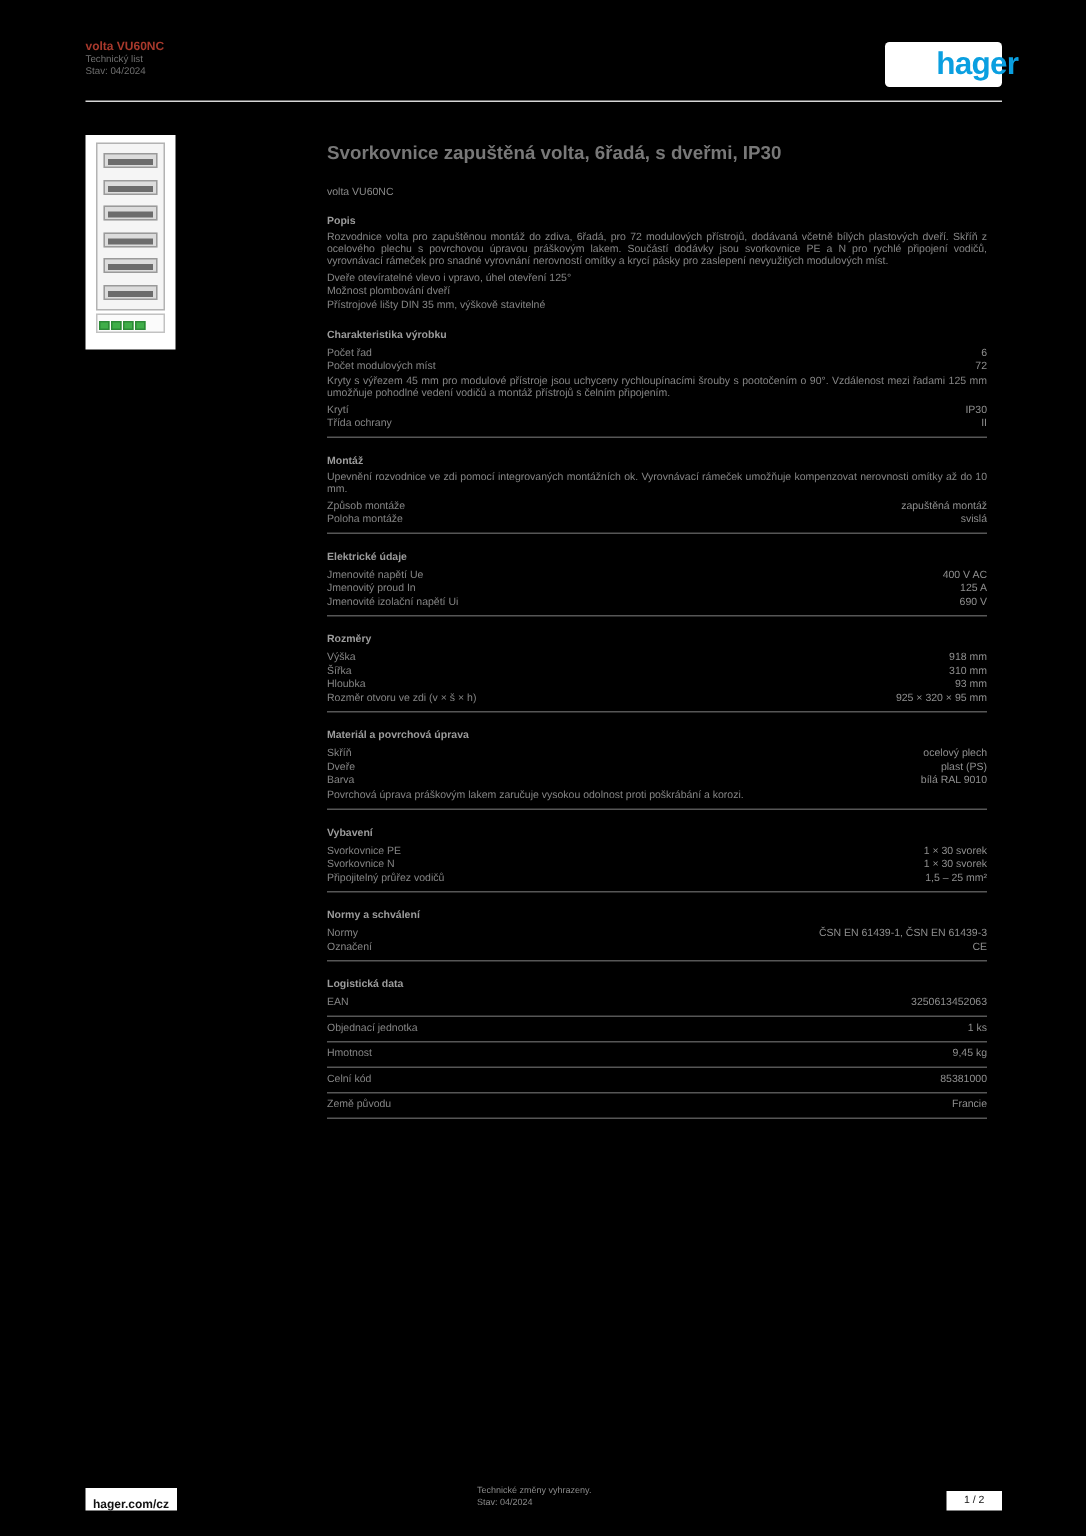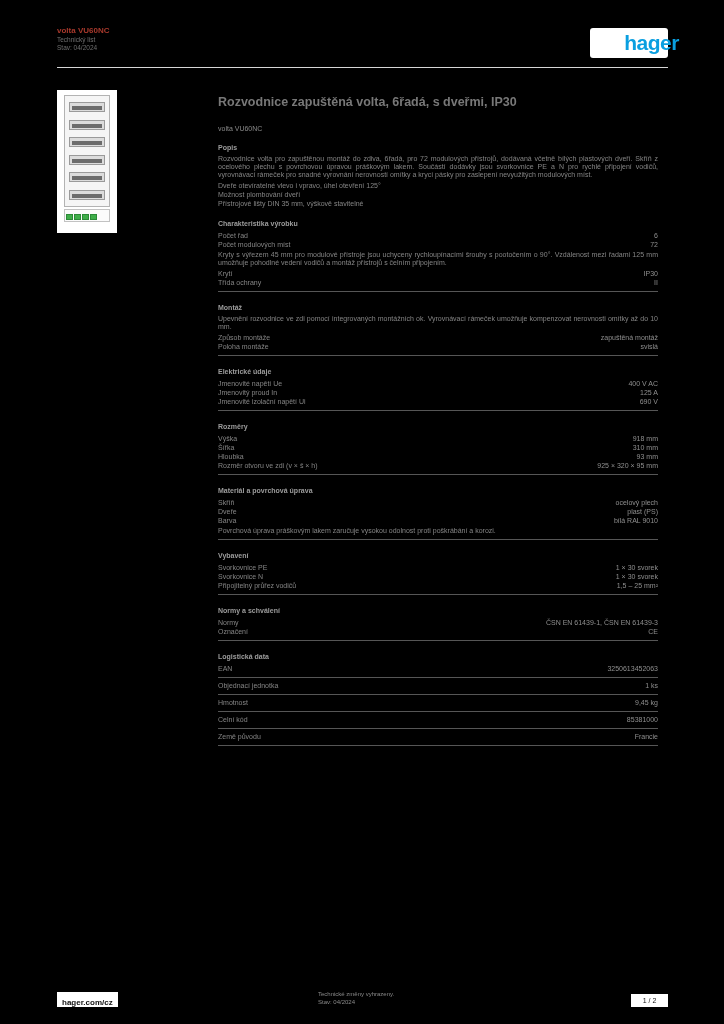--- a/index.html
+++ b/index.html
@@ -100,21 +100,21 @@
           <span class="terminal" style="background: rgb(63, 174, 73);"></span>
           <span class="terminal" style="background: rgb(63, 174, 73);"></span>
           <span class="terminal" style="background: rgb(63, 174, 73);"></span>
           <span class="terminal" style="background: rgb(63, 174, 73);"></span>
         </div>
     </div>
   </div>
 </div>
 
 <div class="main-col">
-  <h1 class="page-title">Rozvodnice zapuštěná volta, 6řadá, s dveřmi, IP30</h1>
+  <h1 class="page-title">Svorkovnice zapuštěná volta, 6řadá, s dveřmi, IP30</h1>
   <div class="subtitle">volta VU60NC</div>
   <div id="sections">
       <div class="section">
         <div class="sec-heading">Popis</div>
         <p class="para">Rozvodnice volta pro zapuštěnou montáž do zdiva, 6řadá, pro 72 modulových přístrojů, dodávaná včetně bílých plastových dveří. Skříň z ocelového plechu s povrchovou úpravou práškovým lakem. Součástí dodávky jsou svorkovnice PE a N pro rychlé připojení vodičů, vyrovnávací rámeček pro snadné vyrovnání nerovností omítky a krycí pásky pro zaslepení nevyužitých modulových míst.</p>
         <div class="row">
           <span class="lbl">Dveře otevíratelné vlevo i vpravo, úhel otevření 125°</span>
         </div>
         <div class="row">
           <span class="lbl">Možnost plombování dveří</span>

